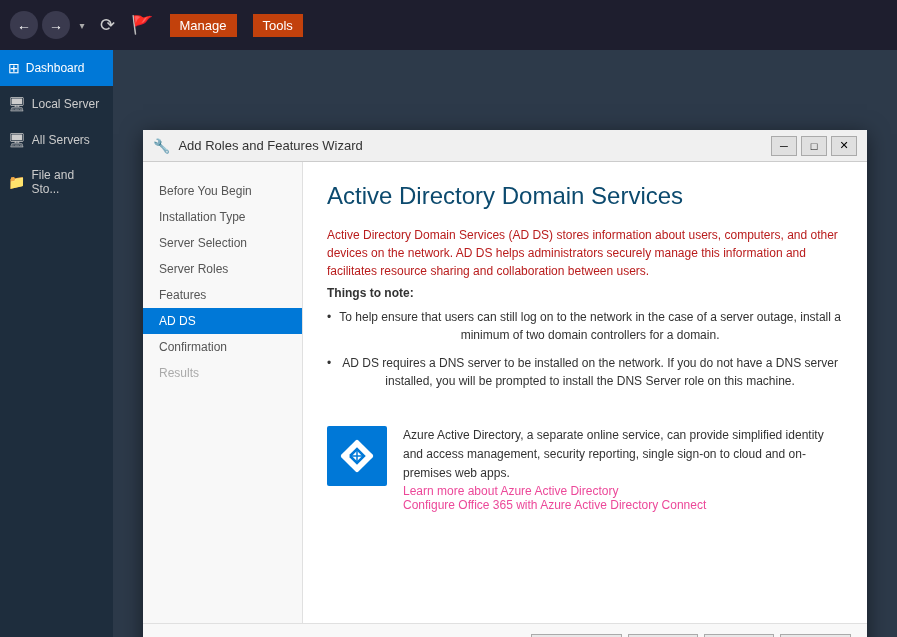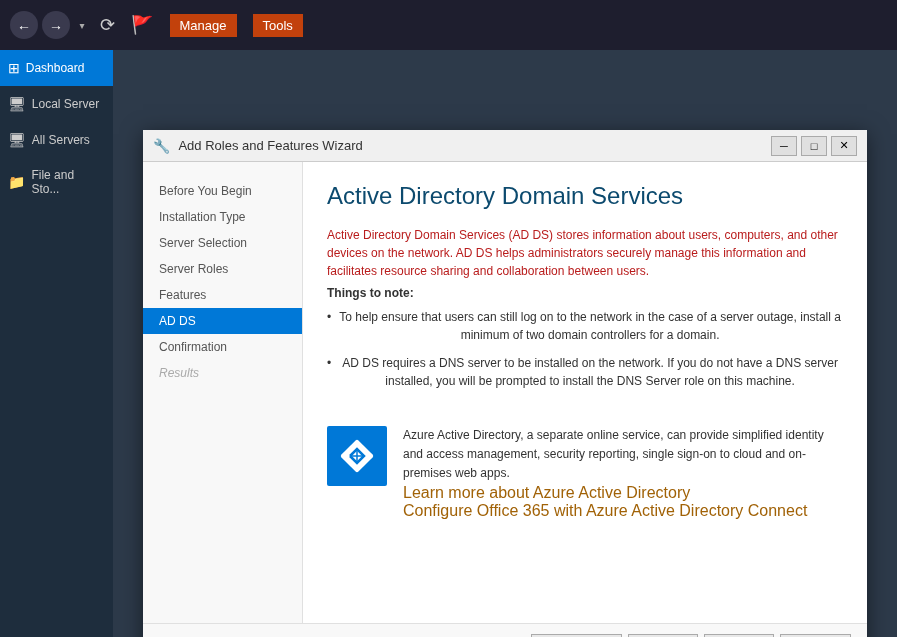--- a/index.html
+++ b/index.html
@@ -114,21 +114,21 @@
 
     
     .wizard-nav {
       width: 160px; background: #f8f8f8; border-right: 1px solid #e0e0e0;
       padding-top: 16px;
     }
     .wizard-nav-item {
       padding: 6px 16px; font-size: 12px; color: #555; cursor: pointer;
     }
     .wizard-nav-item.active { background: #0078d7; color: white; }
-    .wizard-nav-item.dimmed { color: #aaa; font-style: italic; }
+    .wizard-nav-item.dimmed { color: #aaa; }
 
     
     .wizard-content {
       flex: 1; padding: 20px 24px; overflow-y: auto;
     }
     .dest-server {
       text-align: right; font-size: 10px; color: #666; margin-bottom: 8px; text-transform: uppercase; letter-spacing: 0.5px;
     }
     .dest-server span { display: block; }
     .wizard-title {
@@ -147,21 +147,21 @@
     .bullet-list li::before { content: "•"; flex-shrink: 0; }
 
     .azure-box {
       margin-top: 36px; display: flex; gap: 16px; align-items: flex-start; background: white;
     }
     .azure-icon-wrap {
       width: 60px; height: 60px; background: #0078d7; display: flex; align-items: center; justify-content: center;
       flex-shrink: 0; border-radius: 2px;
     }
     .azure-text { font-size: 12px; color: #333; line-height: 1.6; }
-    .azure-link { color: #a16207; font-size: 16px; cursor: pointer; text-decoration: none; display: block; }
+    .azure-link { color: #ec4899; font-size: 12px; cursor: pointer; text-decoration: none; display: block; }
 
     
     .dialog-footer {
       border-top: 1px solid #e0e0e0; padding: 10px 16px;
       display: flex; justify-content: flex-end; gap: 6px; background: #f8f8f8;
     }
     .footer-btn {
       padding: 5px 16px; font-size: 12px; border: 1px solid #aaa; background: #e8e8e8; cursor: pointer; min-width: 70px;
     }
     .footer-btn:disabled { color: #aaa; cursor: default; }

